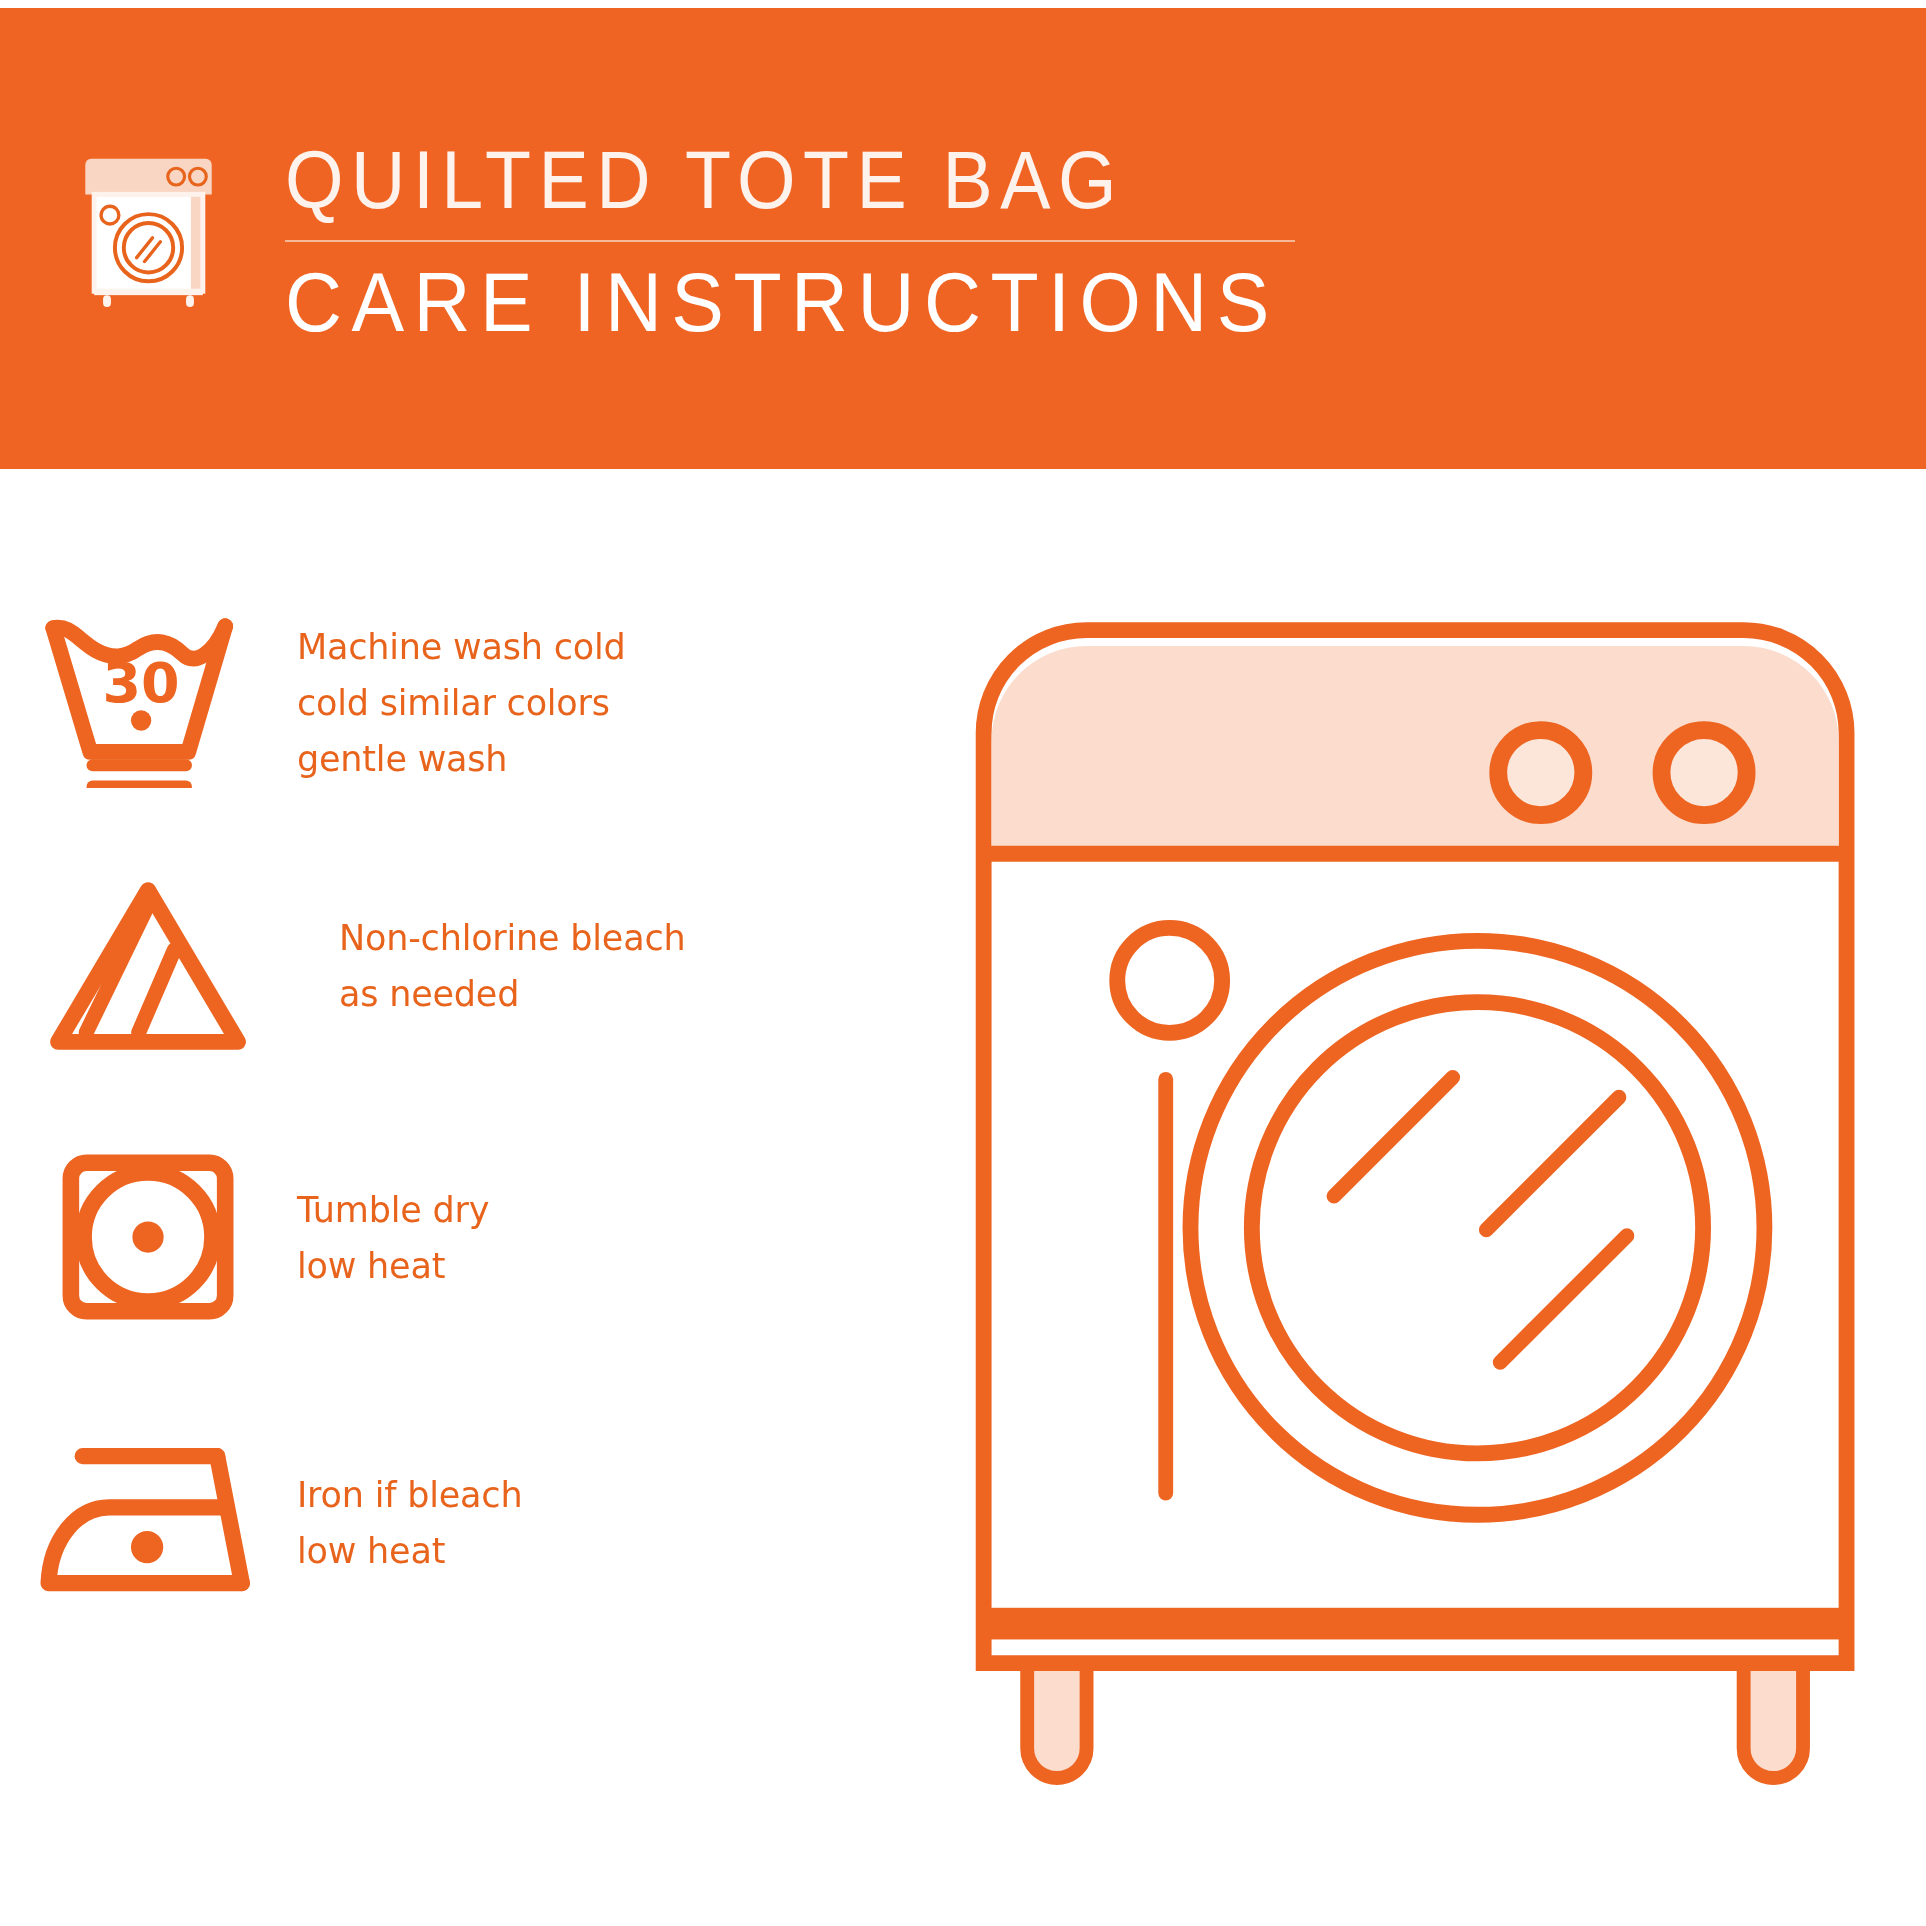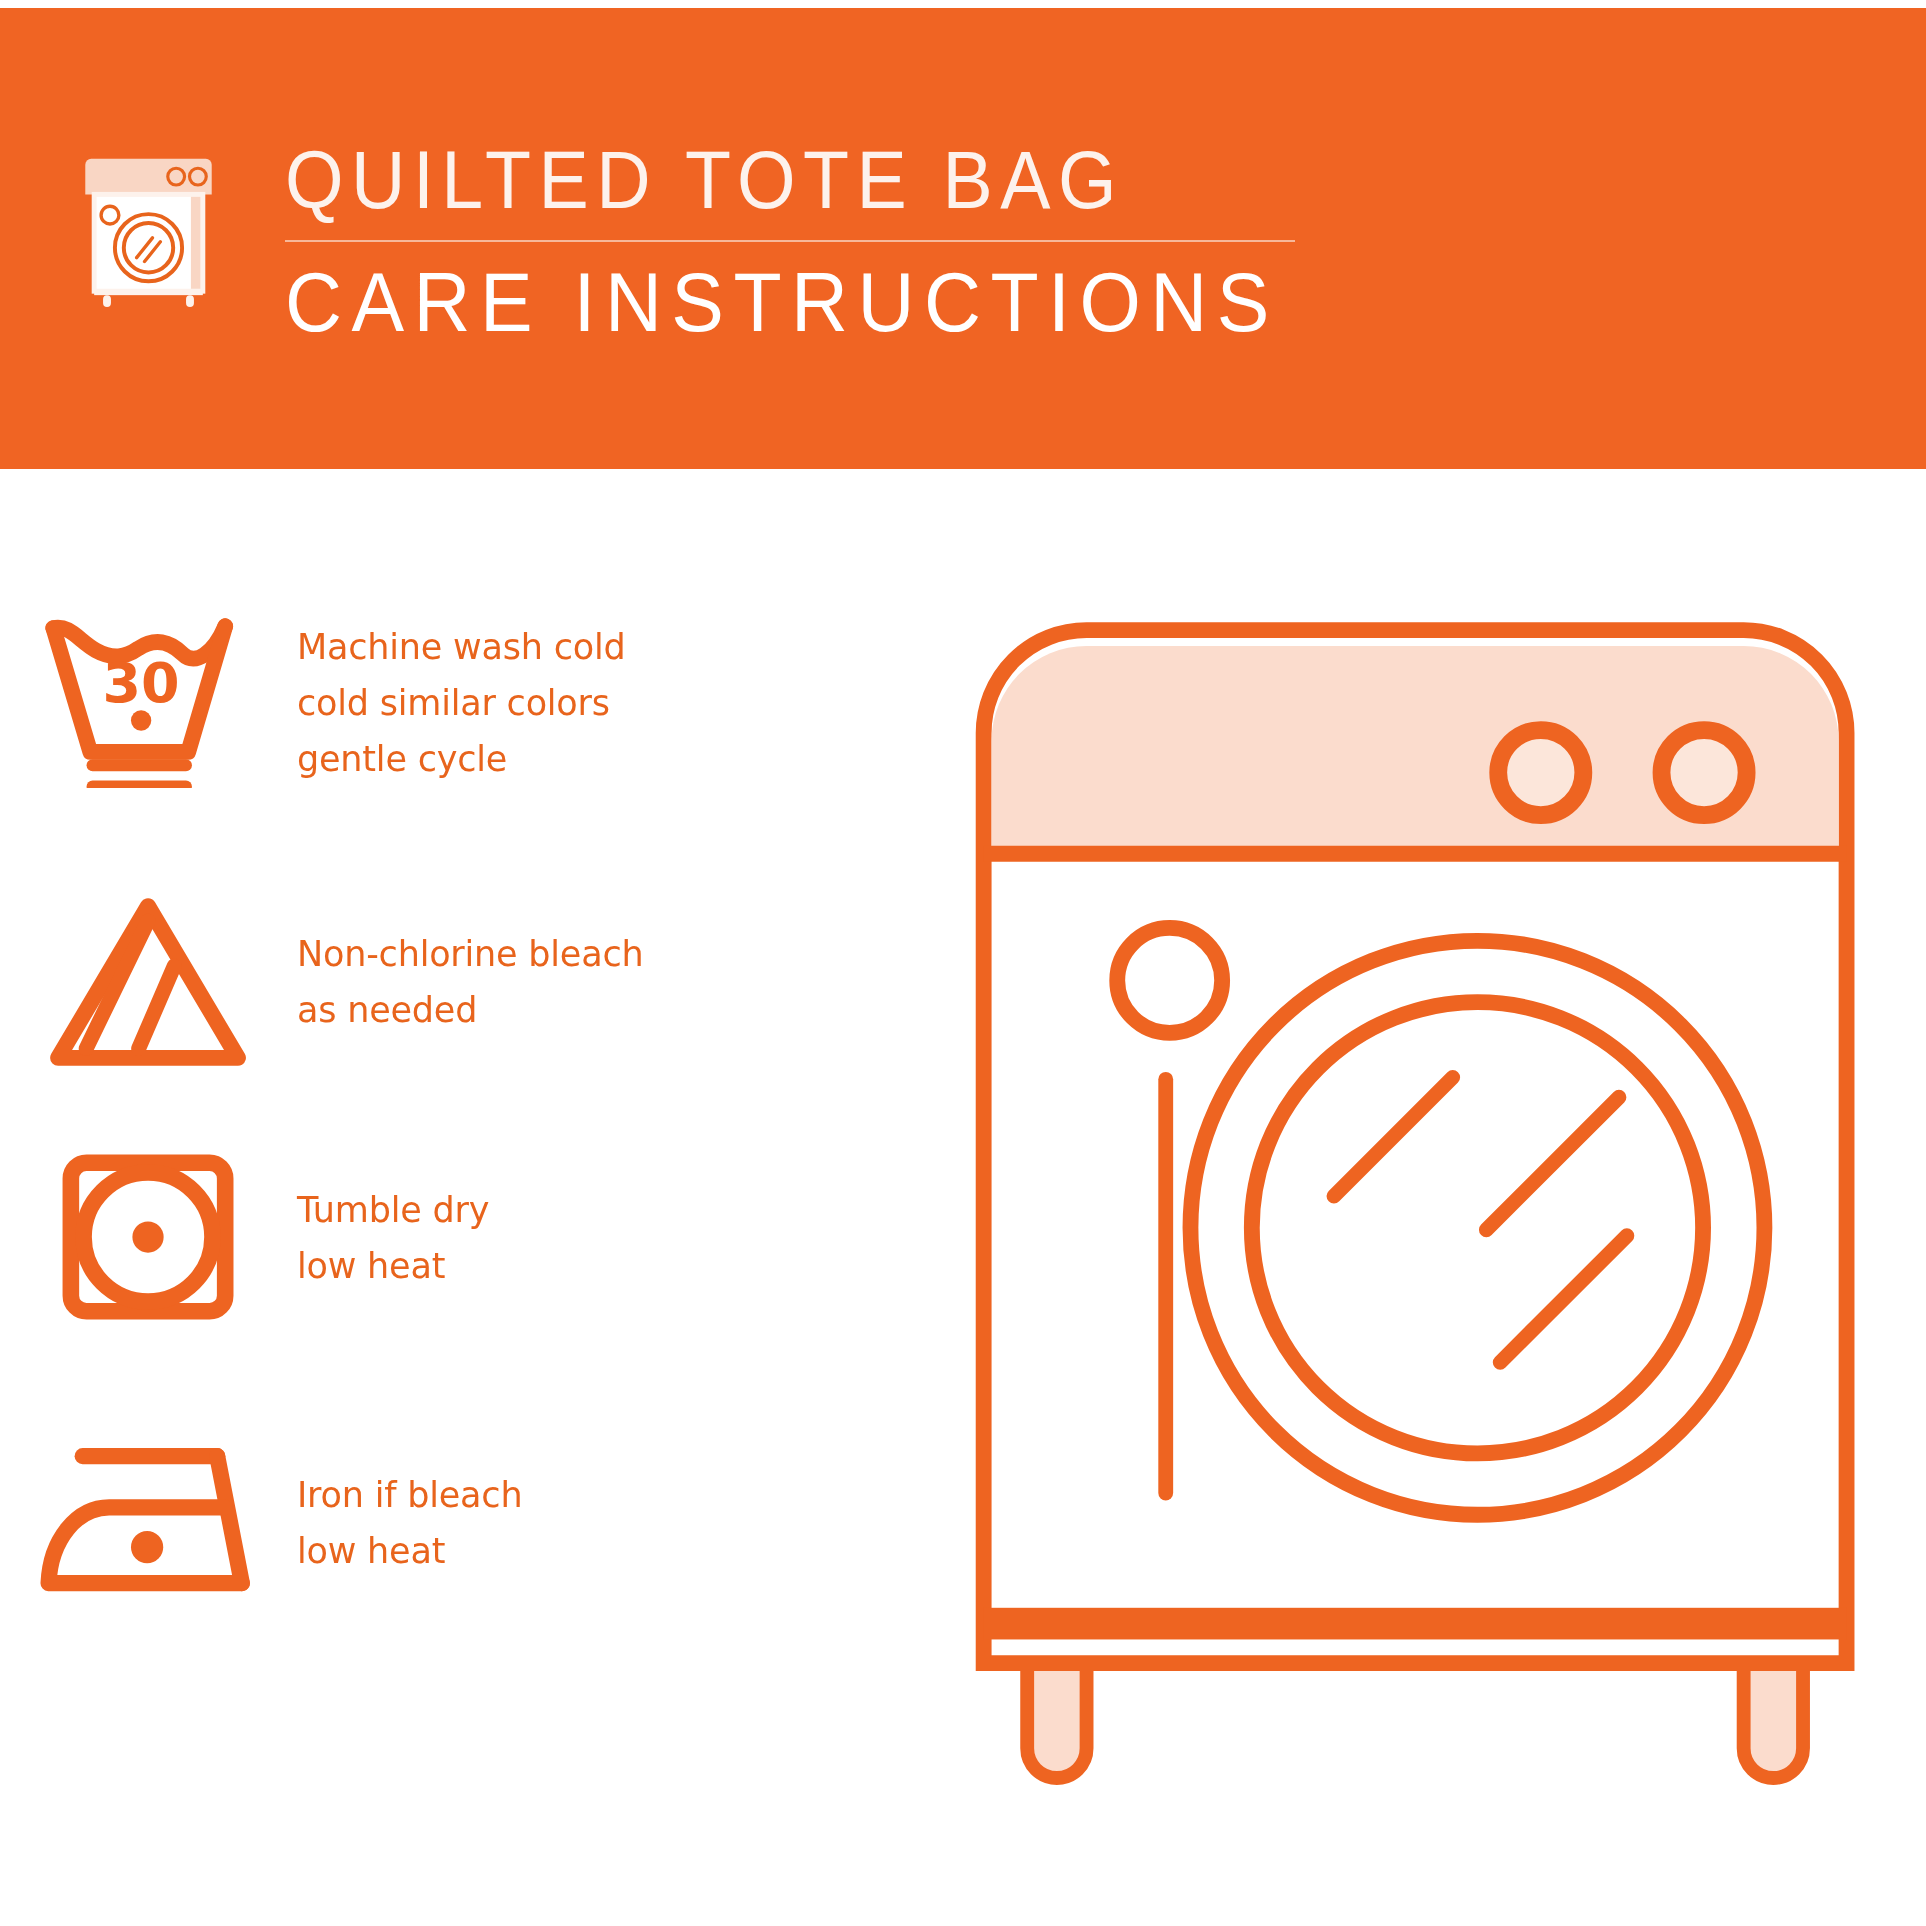--- a/index.html
+++ b/index.html
@@ -40,21 +40,21 @@
   .care-row { position:absolute; left:0; width:911px; display:flex; align-items:center; }
   .care-icon { width:297px; flex:0 0 297px; display:flex; justify-content:center; }
   .care-text {
     font-size:35px; line-height:56px; font-weight:500;
     color:#E8641C; letter-spacing:-0.2px;
     font-family:"DejaVu Sans", sans-serif;
   }
   .care-text .ln { display:block; white-space:nowrap; }
 
   #row-wash   { top:156px; }
-  #row-bleach { top:432px; }
+  #row-bleach { top:416px;gap:42px; }
   #row-dry    { top:693px; }
   #row-iron   { top:980px; }
 
   
   #washer { position:absolute; left:950px; top:594px; width:950px; height:1228px; }
 </style>
 </head>
 <body>
 
 <div id="page">
@@ -110,21 +110,21 @@
           <rect x="48" y="154" width="114" height="13" rx="6.5" fill="#EE6421"></rect>
           <rect x="48" y="177" width="114" height="13" rx="6.5" fill="#EE6421"></rect>
 
           <text x="107" y="92" text-anchor="middle" font-family="DejaVu Sans, sans-serif" font-size="60" font-weight="bold" fill="#EE6421">30</text>
           <circle cx="107" cy="112" r="11" fill="#EE6421"></circle>
         </svg>
       </div>
       <div class="care-text">
         <span class="ln">Machine wash cold</span>
         <span class="ln">cold similar colors</span>
-        <span class="ln">gentle cycle</span>
+        <span class="ln">gentle wash</span>
       </div>
     </div>
 
     <div class="care-row" id="row-bleach">
       <div class="care-icon">
         <svg viewBox="0 0 225 190" width="213" height="178" aria-hidden="true">
           <path d="M112 14 L 208 176 L 16 176 Z" fill="none" stroke="#EE6421" stroke-width="17" stroke-linejoin="round" stroke-linecap="round"></path>
           <line x1="112" y1="30" x2="46" y2="166" stroke="#EE6421" stroke-width="16" stroke-linecap="round"></line>
           <line x1="140" y1="78" x2="102" y2="166" stroke="#EE6421" stroke-width="16" stroke-linecap="round"></line>
         </svg>

